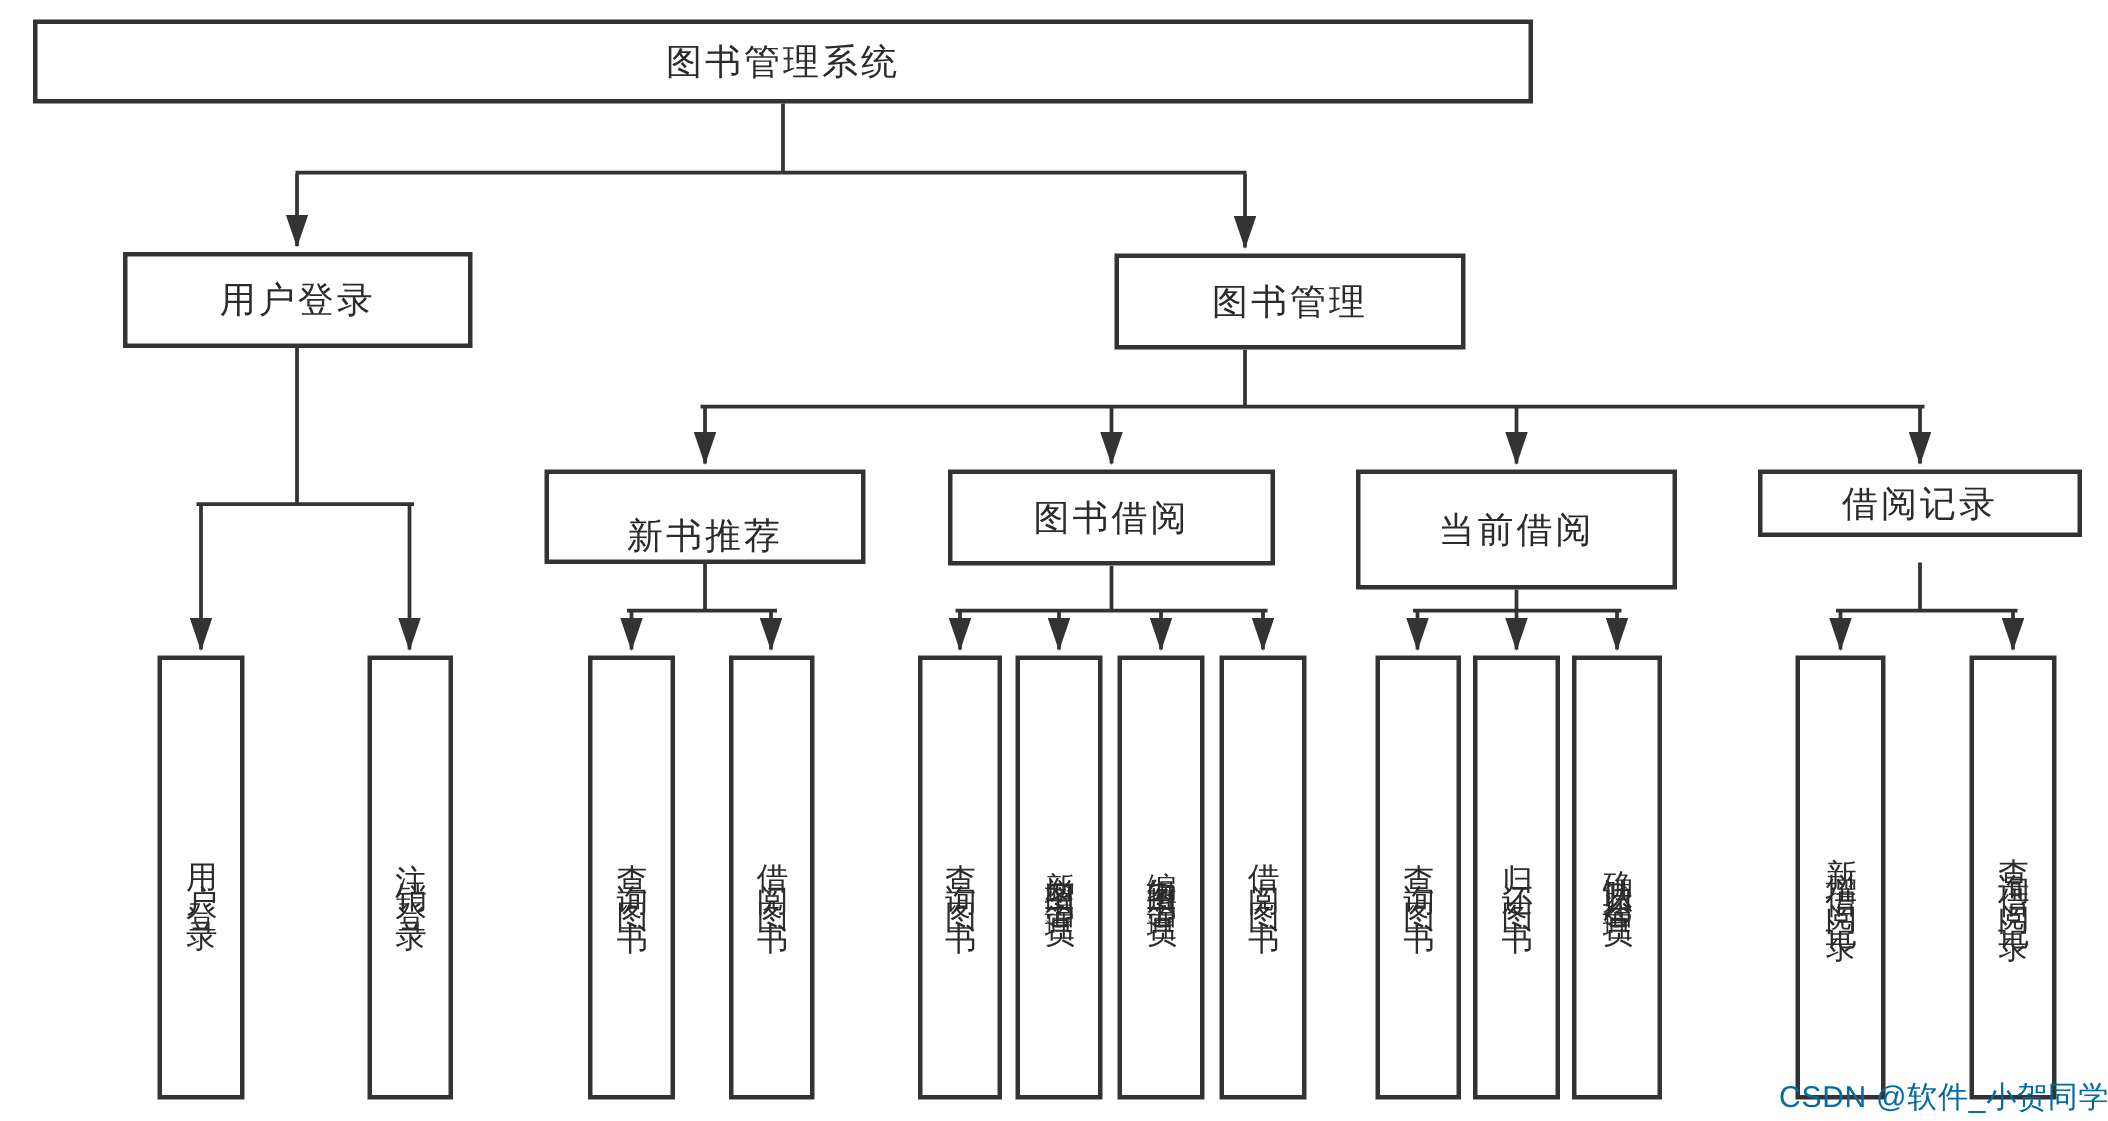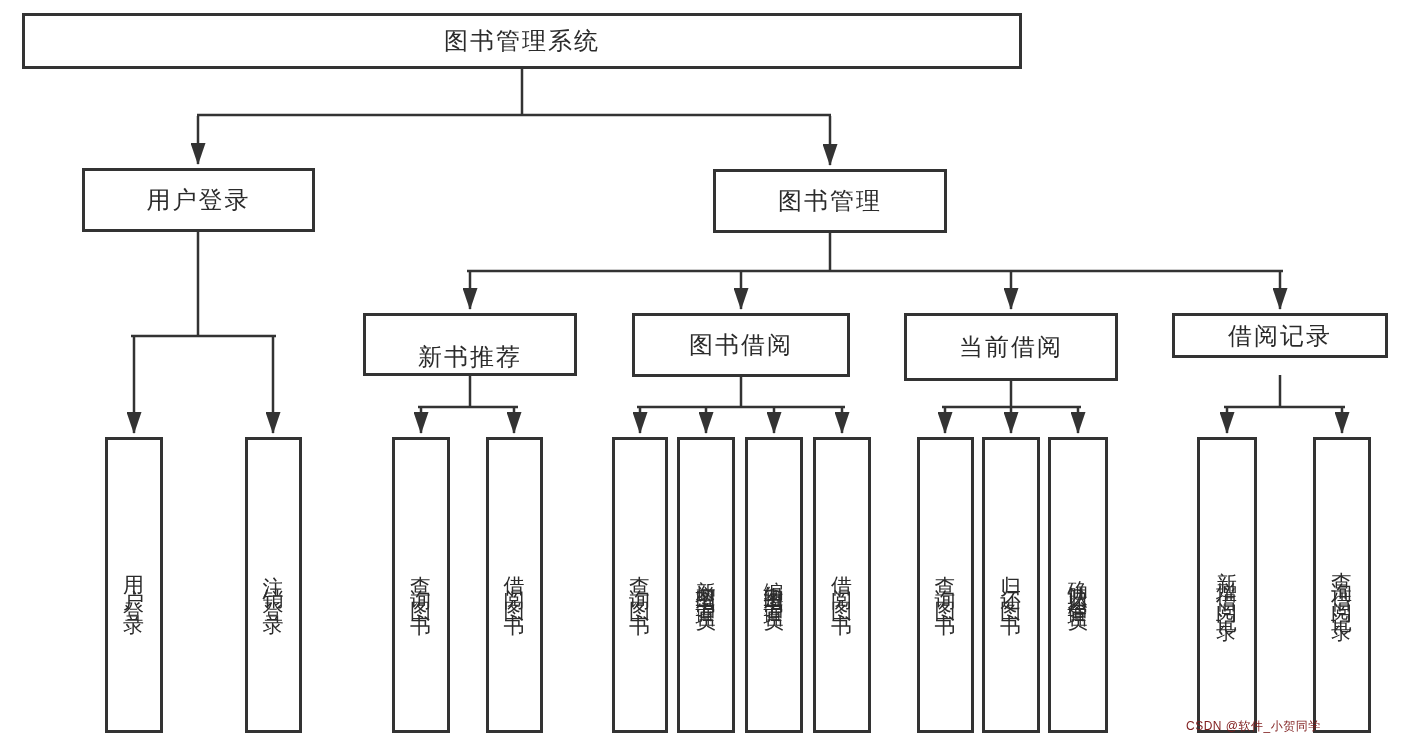--- a/index.html
+++ b/index.html
@@ -48,22 +48,22 @@
     letter-spacing: 13px;
     line-height: 1;
     white-space: nowrap;
   }
   .vtext.len6 { letter-spacing: 10px; }
   .vtext.len10 { letter-spacing: 4.5px; font-size: 20px; }
   #watermark {
     position: absolute;
     left: 1186px;
     top: 718px;
-    font-size: 12px;
-    color: #7f1d1d;
+    font-size: 20px;
+    color: #0369a1;
     letter-spacing: 0.5px;
     z-index: 5;
     white-space: nowrap;
   }
 </style>
 </head>
 <body>
 
 <div id="stage">
 
@@ -117,31 +117,31 @@
     </g>
   </svg>
 
   <div class="box" style="left:22px; top:13px; width:1000px; height:56px;">
     <span class="hlabel">图书管理系统</span>
   </div>
 
   <div class="box" style="left:82px; top:168px; width:233px; height:64px;">
     <span class="hlabel">用户登录</span>
   </div>
-  <div class="box" style="left:713px; top:169px; width:234px; height:64px;">
+  <div class="box" style="left:743px; top:169px; width:234px; height:64px;">
     <span class="hlabel">图书管理</span>
   </div>
 
   <div class="box" style="left:363px; top:313px; width:214px; height:63px;align-items:flex-end;">
     <span class="hlabel">新书推荐</span>
   </div>
   <div class="box" style="left:632px; top:313px; width:218px; height:64px;text-align:center;">
     <span class="hlabel">图书借阅</span>
   </div>
-  <div class="box" style="left:904px; top:313px; width:214px; height:68px;">
+  <div class="box" style="left:904px; top:313px; width:214px; height:80px;">
     <span class="hlabel">当前借阅</span>
   </div>
   <div class="box" style="left:1172px; top:313px; width:216px; height:45px;">
     <span class="hlabel">借阅记录</span>
   </div>
 
   <div class="box leaf" style="left:105px; top:437px; width:58px; height:296px;">
     <span class="vtext">用户登录</span>
   </div>
   <div class="box leaf" style="left:245px; top:437px; width:57px; height:296px;">

